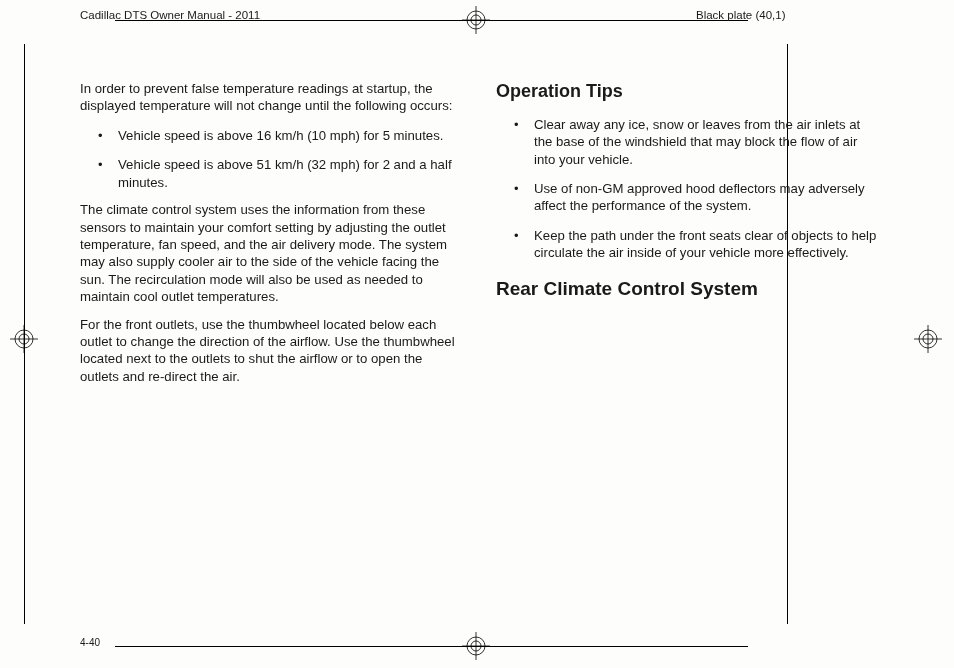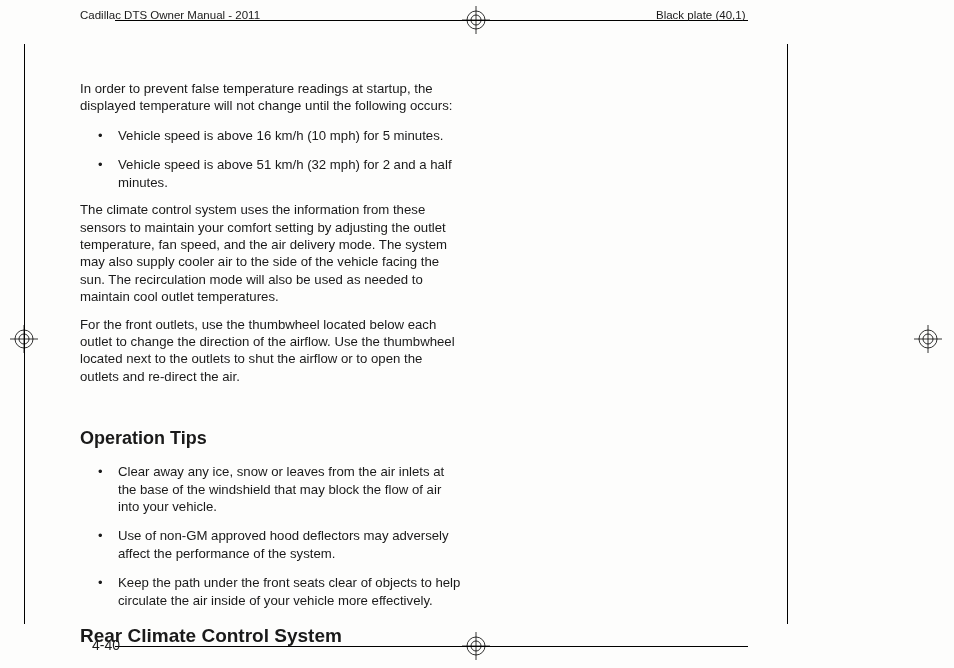--- a/index.html
+++ b/index.html
@@ -44,38 +44,37 @@
   }
   .rule-left  { top: 44px; bottom: 44px; left: 24px; }
   .rule-right { top: 44px; bottom: 44px; right: 18px; }
 
   .hdr {
     position: absolute;
     top: 8px;
     font-size: 11.5px;
   }
   .hdr-left  { left: 80px; }
-  .hdr-right { left: 656px; text-align: center; }
+  .hdr-right { left: 696px; text-align: center; }
 
   .pagenum {
     position: absolute;
-    left: 92px;
+    left: 80px;
     top: 636px;
-    font-size: 14px;
+    font-size: 10px;
   }
 
   
   .cols {
     position: absolute;
     left: 80px;
     top: 80px;
     width: 800px;
     display: flex;
     gap: 32px;
-    flex-direction: column;
   }
   .col { width: 384px; }
 
   p { margin: 0 0 10px 0; }
 
   h2 {
     font-size: 19px;
     font-weight: bold;
     margin: 14px 0 8px 0;
   }

